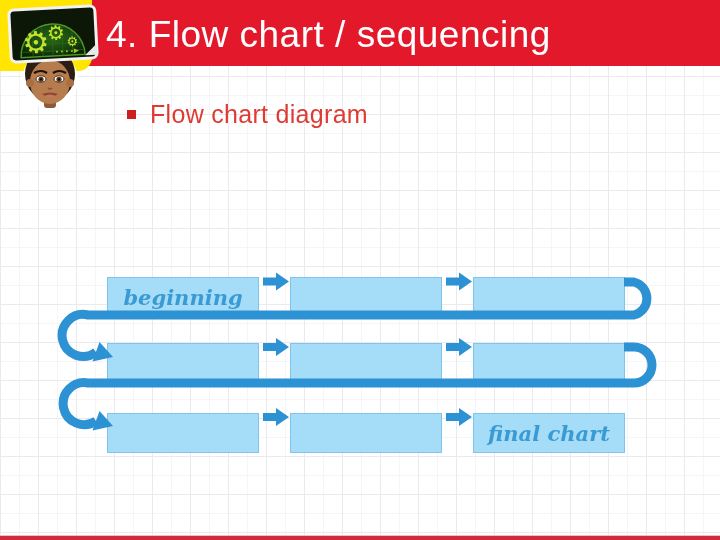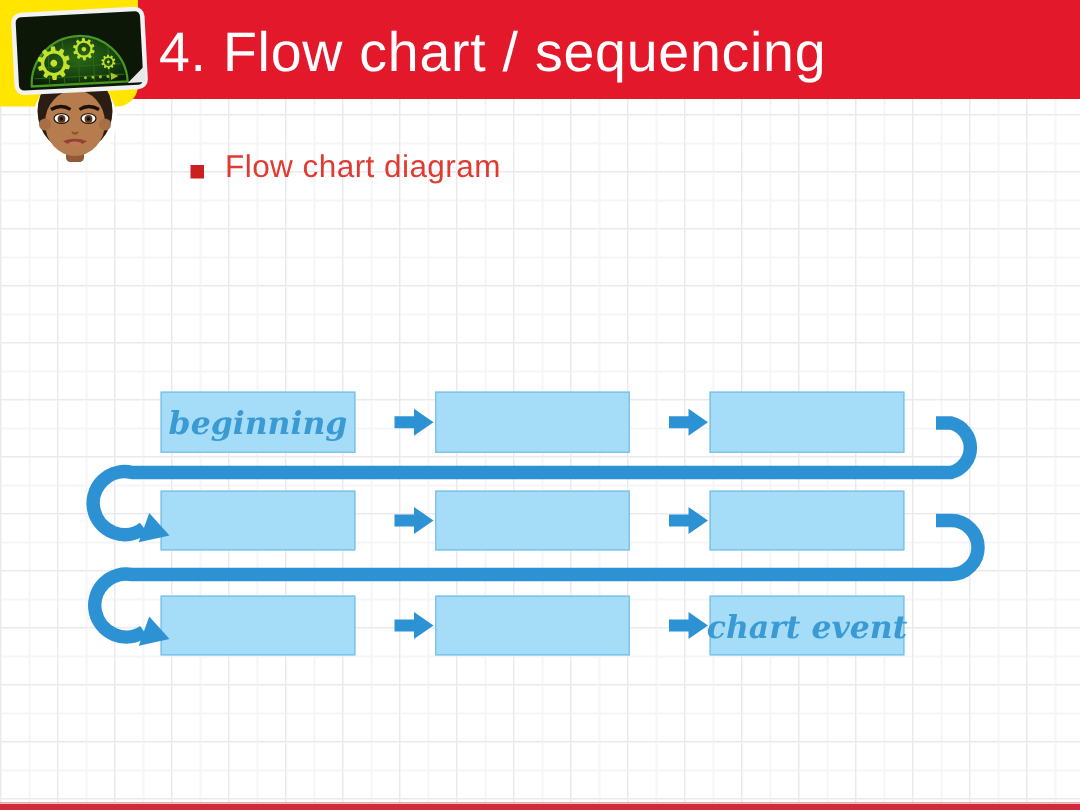--- a/index.html
+++ b/index.html
@@ -27,25 +27,25 @@
   }
   .yellow-patch{
     position:absolute;left:0;top:0;width:92px;height:71px;
     background:#ffe500;border-radius:0 0 14px 0;z-index:2;
   }
   .avatar{position:absolute;left:0;top:0;width:112px;height:112px;z-index:10;}
   .bullet-row{
     position:absolute;left:127px;top:100px;display:flex;gap:14px;align-items:flex-start;z-index:3;
   }
   .bullet-square{width:9px;height:9px;background:#cc1f1f;margin-top:10px;flex:0 0 auto;}
-  .bullet-text{color:#df3b33;font-size:21px;letter-spacing:0.3px;white-space:nowrap;}
+  .bullet-text{color:#df3b33;font-size:25px;letter-spacing:0.3px;white-space:nowrap;}
   .fc-box{
-    position:absolute;width:130px;box-sizing:border-box;
+    position:absolute;width:152px;box-sizing:border-box;
     background:#a5dcf7;border:1px solid #7fc5eb;
-    display:flex;align-items:center;justify-content:center;z-index:2;
+    display:flex;align-items:center;justify-content:center;z-index:2;margin-top:16px;
   }
   .r1{top:261px;height:41px}
   .r2{top:327px;height:40px}
   .r3{top:397px;height:40px}
   .c1{left:107px}
   .c2{left:290px}
   .c3{left:473px}
   .fc-label{
     font-family:"DejaVu Serif","Liberation Serif",serif;
     font-style:italic;font-weight:bold;
@@ -157,21 +157,21 @@
   <div class="fc-box r2 c3">
       <span class="fc-label"></span>
     </div>
   <div class="fc-box r3 c1">
       <span class="fc-label"></span>
     </div>
   <div class="fc-box r3 c2">
       <span class="fc-label"></span>
     </div>
   <div class="fc-box r3 c3">
-      <span class="fc-label">chart event</span>
+      <span class="fc-label">final chart</span>
     </div>
 
   <svg class="connector-layer" viewBox="0 0 720 540">
 
     <path d="M 624 282 H 634 A 17 17 0 0 1 634 315 H 88 A 21 21 0 1 0 96 352" fill="none" stroke="#2d92d3" stroke-width="9"></path>
     <polygon points="99.5,342 113,357 92.5,361.5" fill="#2d92d3"></polygon>
 
     <path d="M 624 347 H 634 A 18 18 0 0 1 634 383 H 88 A 21 21 0 1 0 96 421" fill="none" stroke="#2d92d3" stroke-width="9"></path>
     <polygon points="99.5,411 113,426 92.5,430.5" fill="#2d92d3"></polygon>
 

